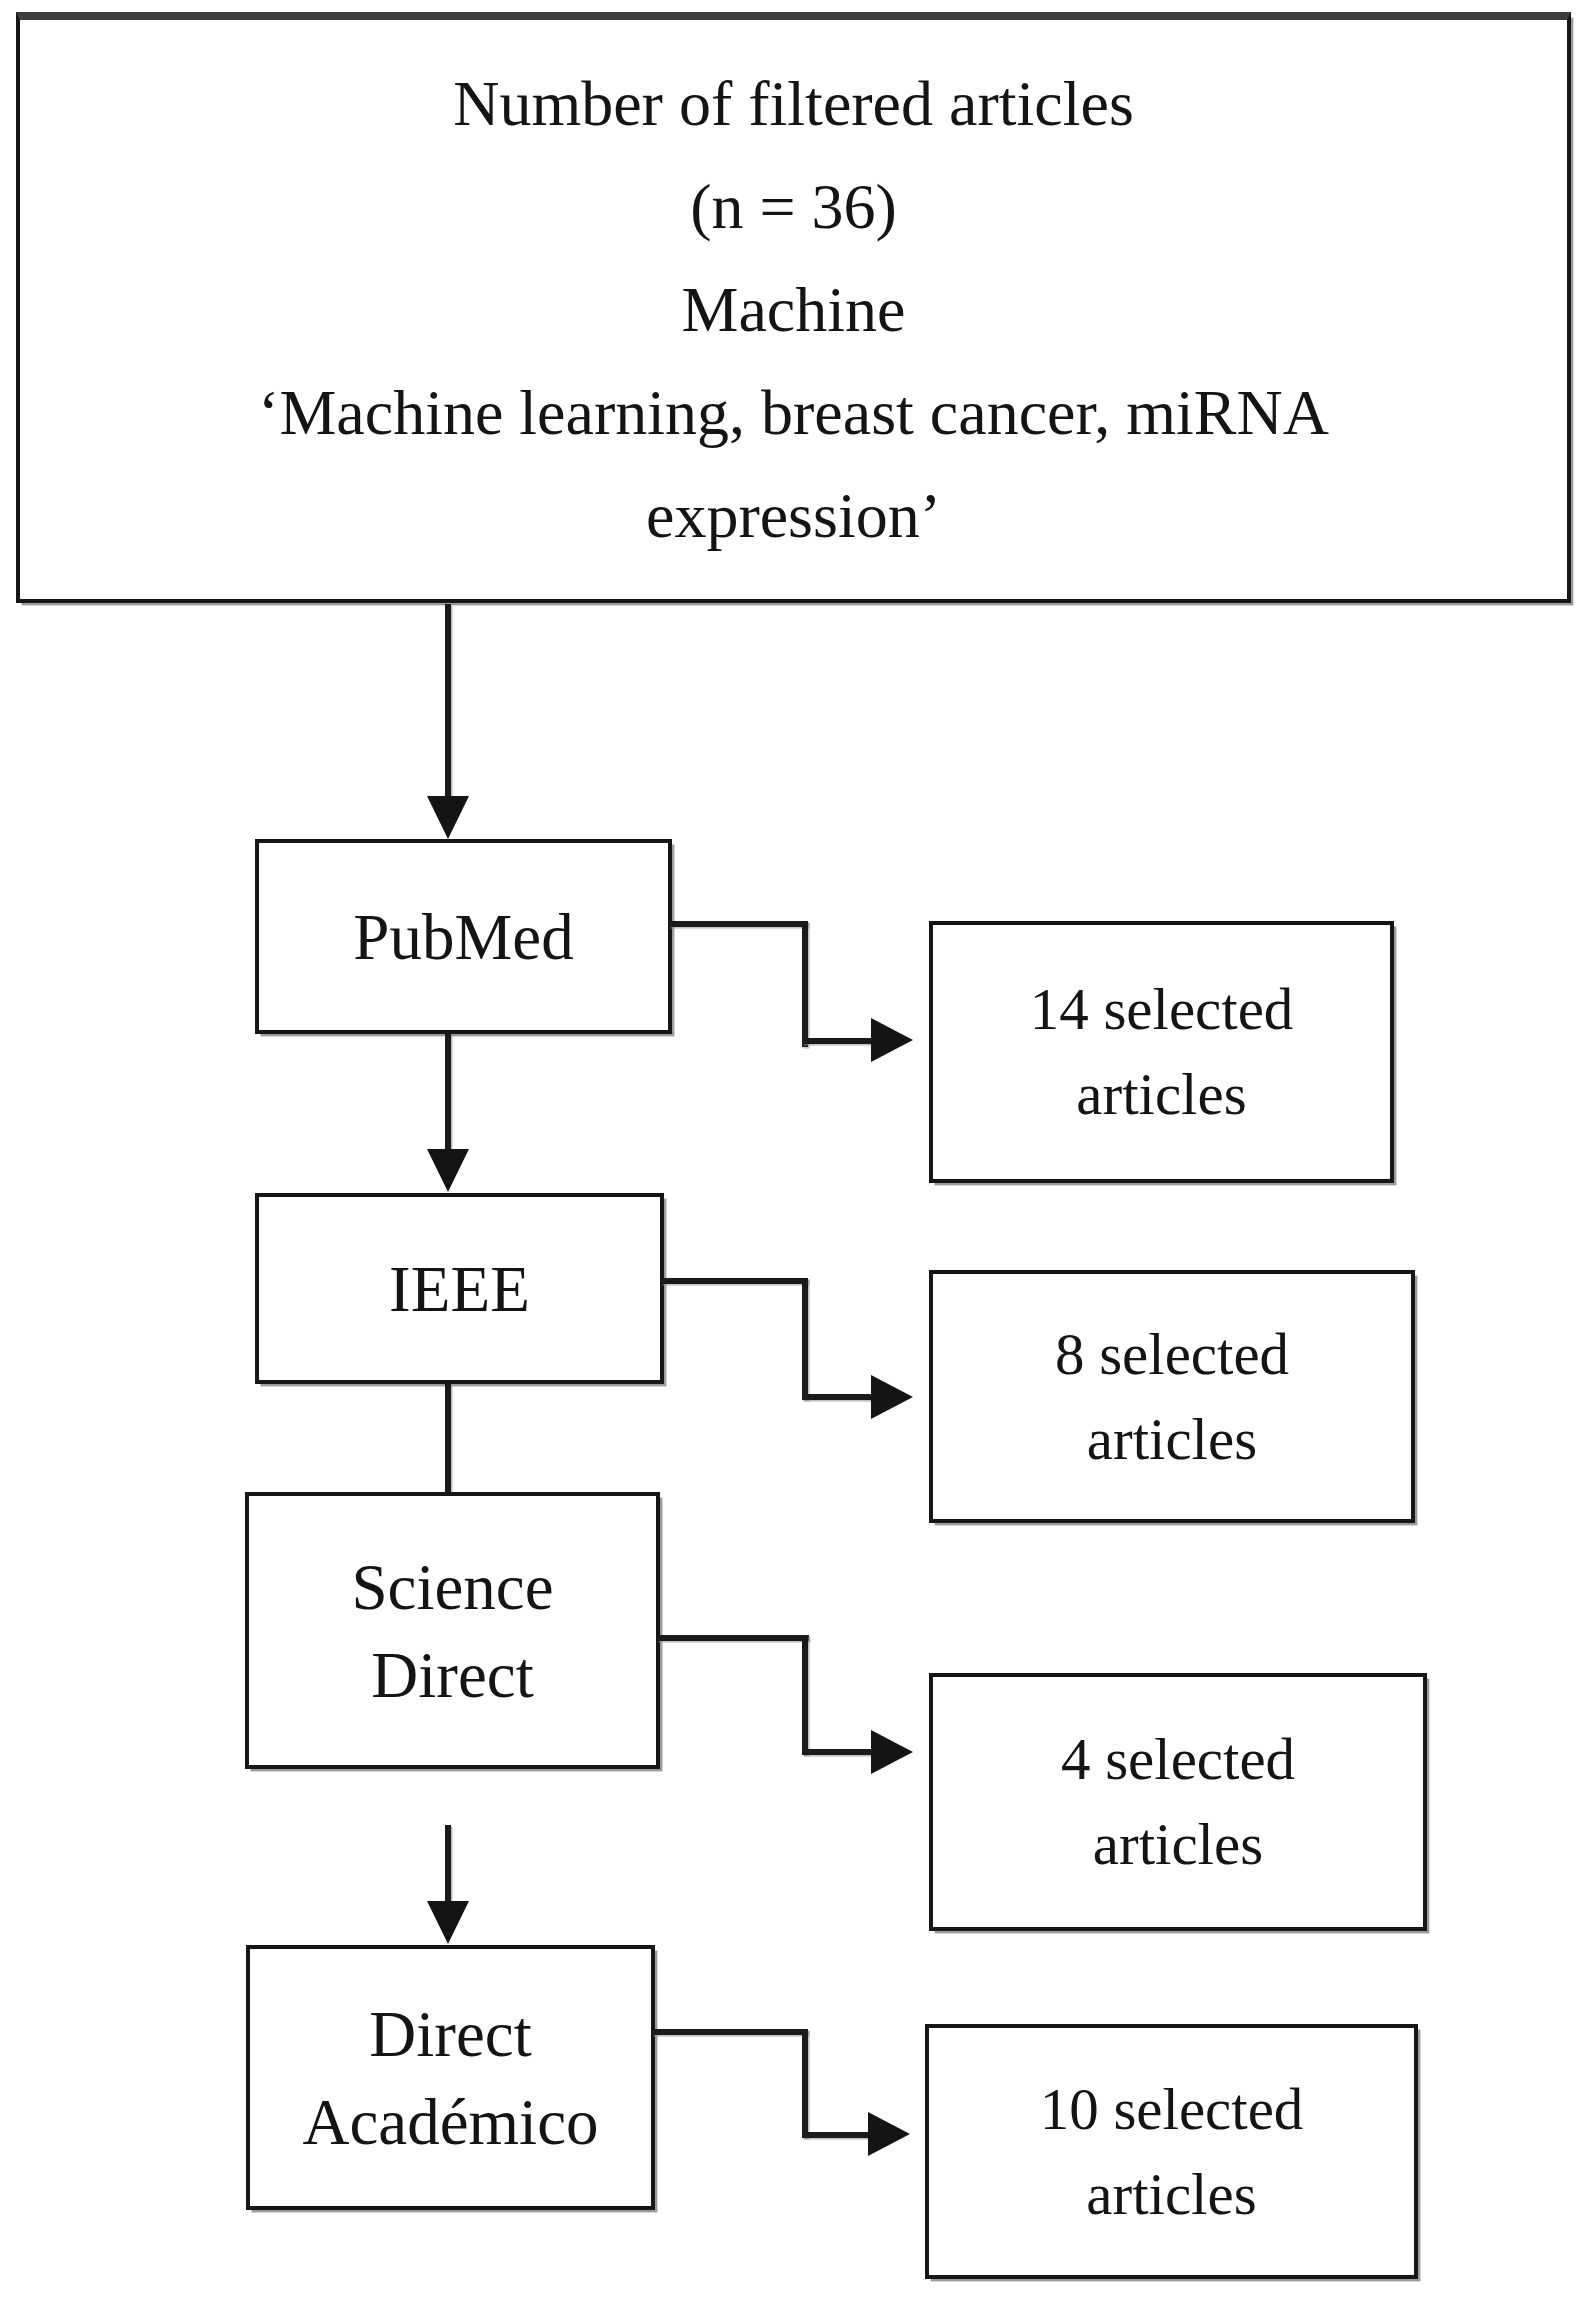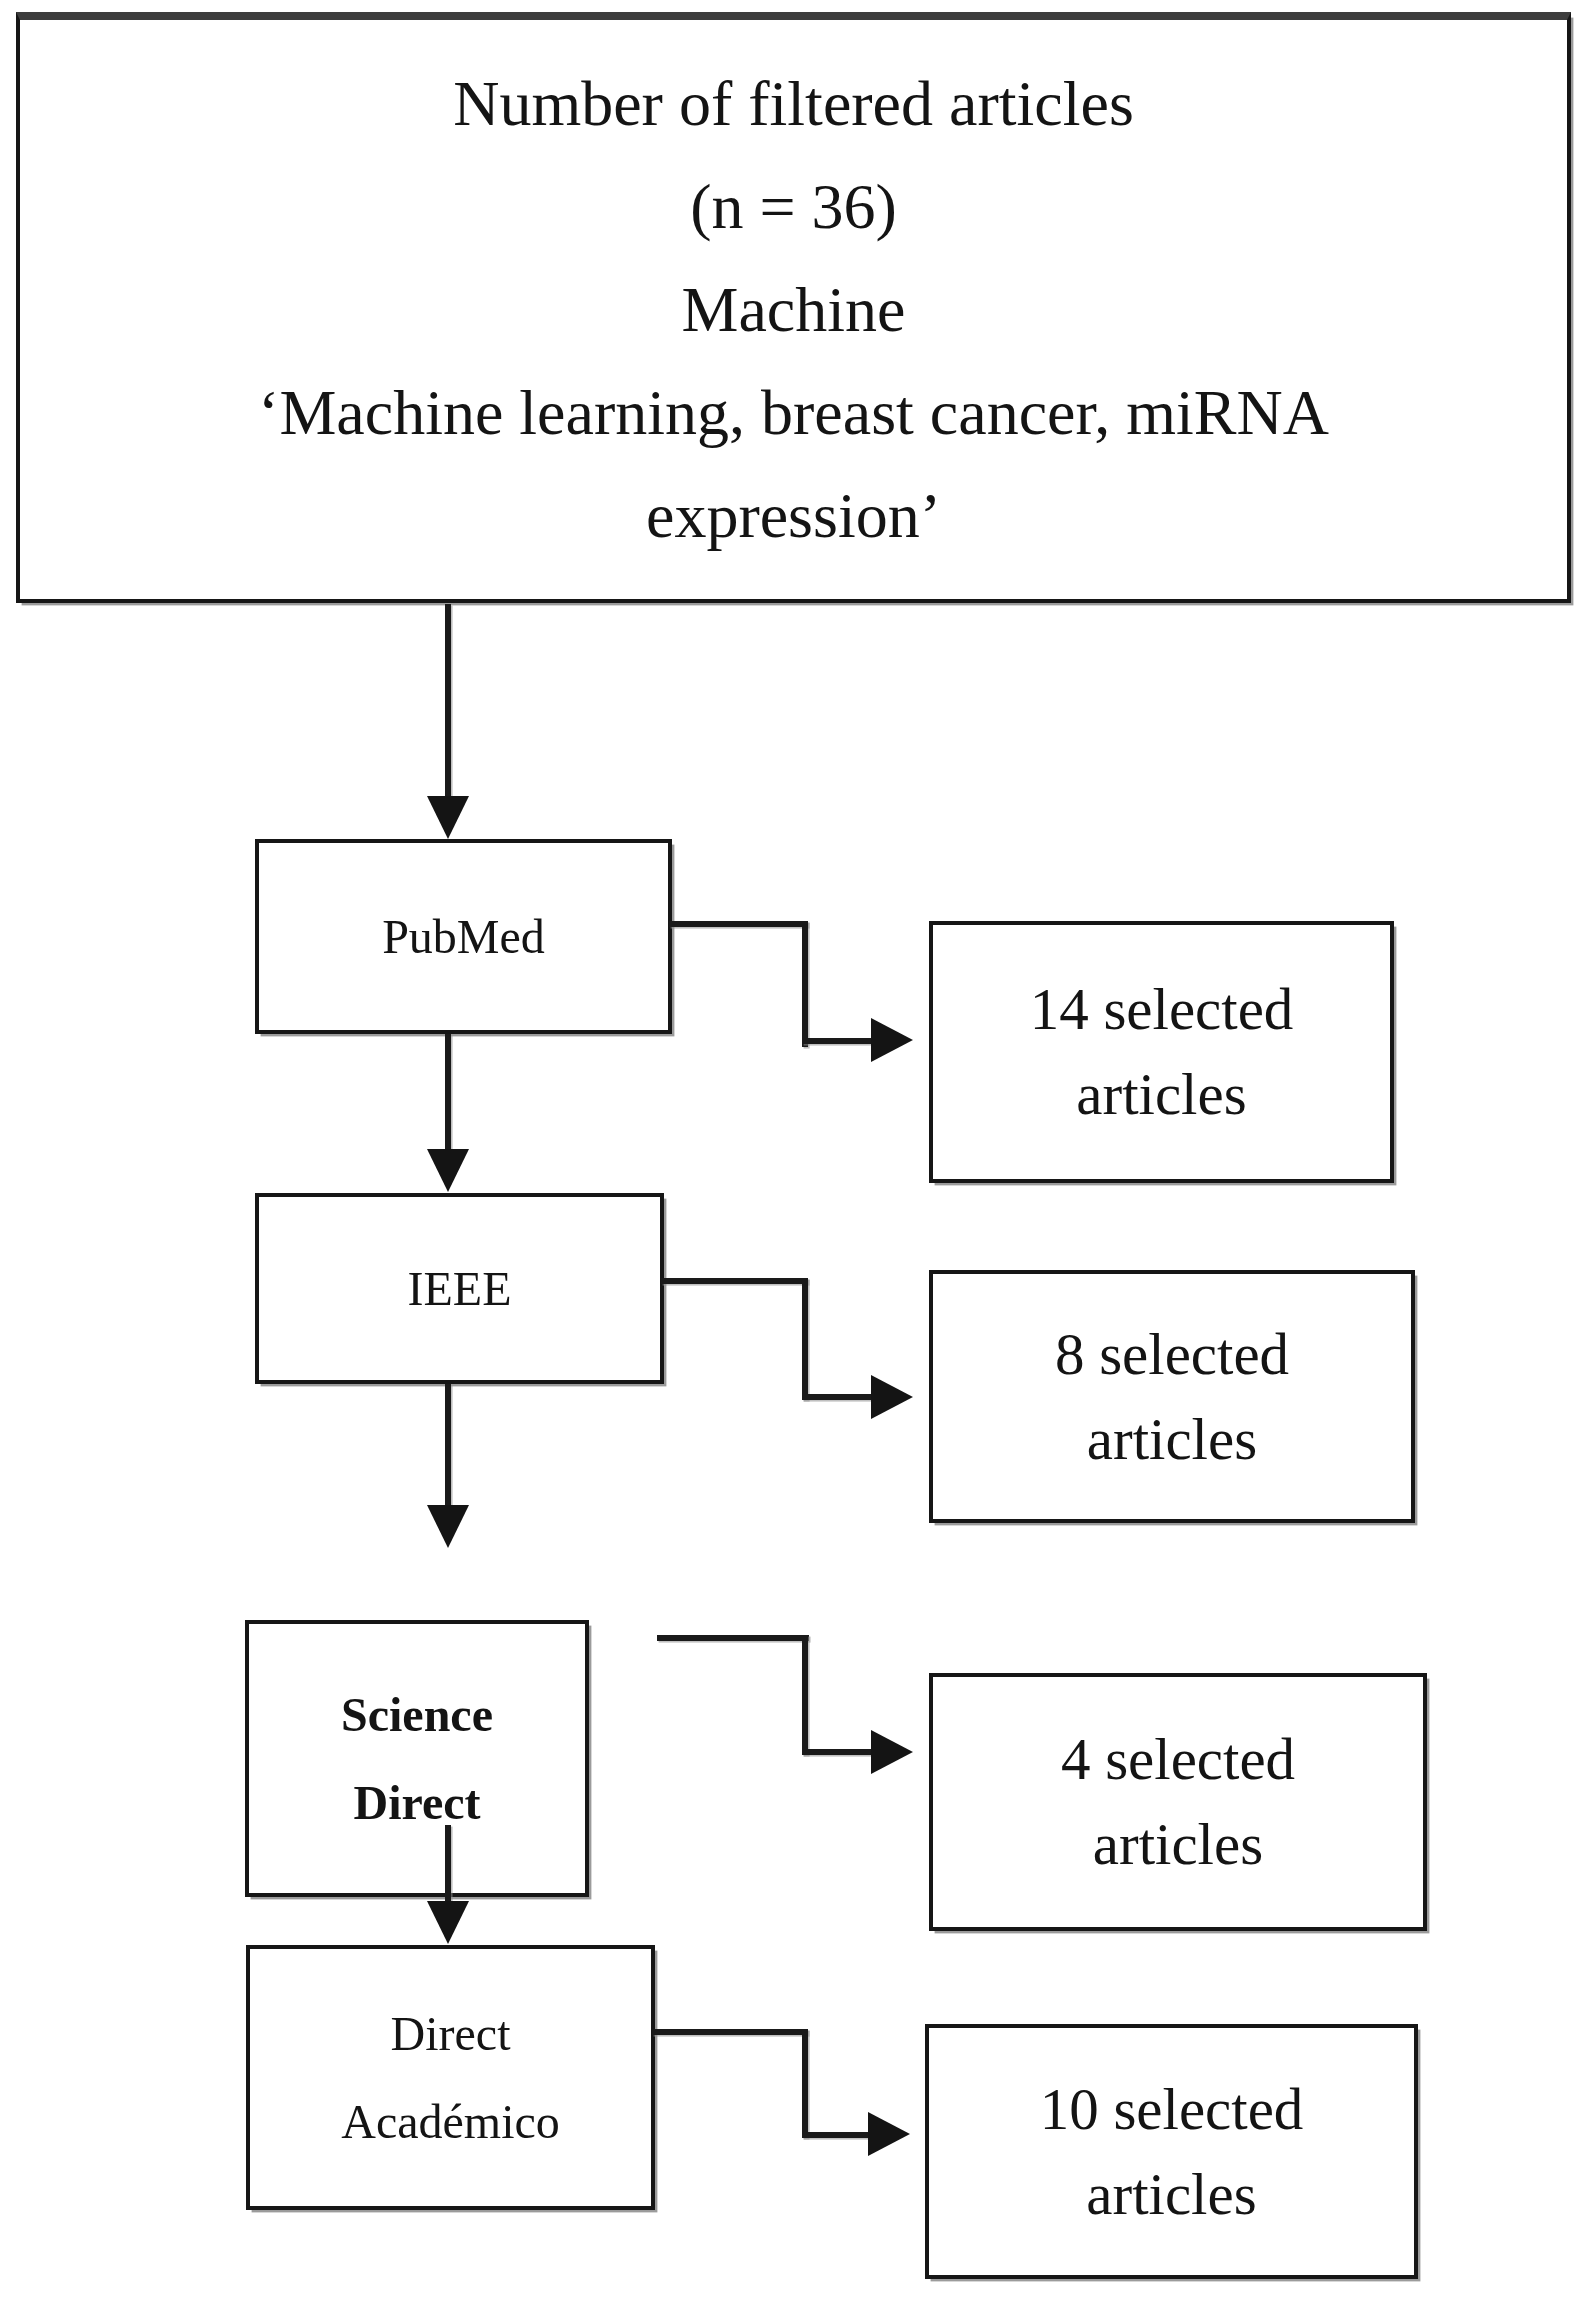--- a/index.html
+++ b/index.html
@@ -35,26 +35,26 @@
     font-size: 64px;
   }
   .filter-box .fline {
     display: block;
     line-height: 103px;
     height: 103px;
     white-space: nowrap;
   }
   
   .src {
-    font-size: 48px;
+    font-size: 65px;
   }
   .src .sline { display: block; line-height: 88px; white-space: nowrap; }
   .box-pubmed        { left: 255px; top: 839px; width: 417px; height: 195px; }
   .box-ieee          { left: 255px; top: 1193px; width: 409px; height: 191px; }
-  .box-sciencedirect { left: 245px; top: 1620px; width: 344px; height: 277px; font-weight: bold; }
+  .box-sciencedirect { left: 245px; top: 1492px; width: 415px; height: 277px; }
   .box-google        { left: 246px; top: 1945px; width: 409px; height: 265px; }
   
   .res { font-size: 59px; }
   .res .rline { display: block; line-height: 85px; white-space: nowrap; }
   .box-r-pubmed        { left: 929px; top: 921px; width: 465px; height: 262px; }
   .box-r-ieee          { left: 929px; top: 1270px; width: 486px; height: 253px; }
   .box-r-sciencedirect { left: 929px; top: 1673px; width: 498px; height: 258px; }
   .box-r-google        { left: 925px; top: 2024px; width: 493px; height: 255px; }
   
   .seg {

